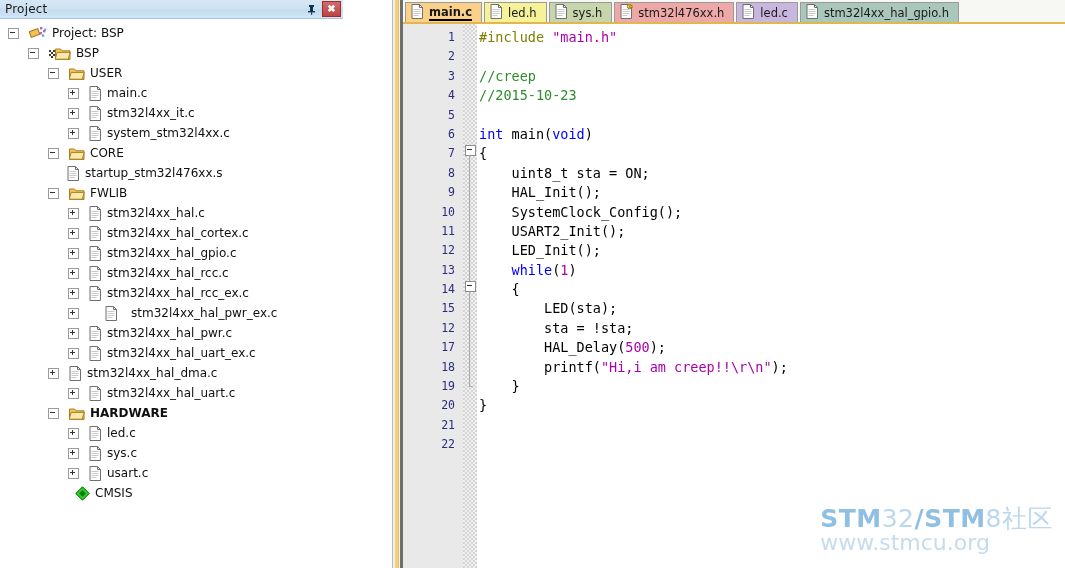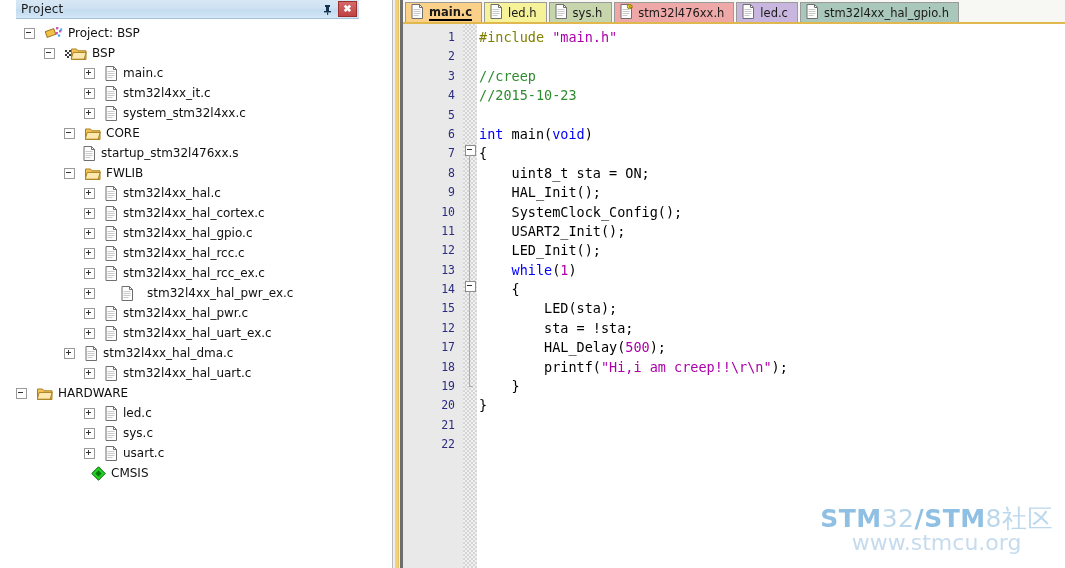--- a/index.html
+++ b/index.html
@@ -6,21 +6,21 @@
     margin: 0; padding: 0;
     width: 1065px; height: 568px;
     overflow: hidden;
     background: #ffffff;
     font-family: "Liberation Sans", sans-serif;
   }
   #root { position: relative; width: 1065px; height: 568px; }
 
   
   #project-pane {
-    position: absolute; left: 16px; top: 0;
+    position: absolute; left: 0; top: 0;
     width: 343px; height: 568px;
     background: #c4b5fd;
     box-sizing: border-box;
   }
   #project-header {
     position: relative;
     height: 18px;
     background: linear-gradient(to bottom, #d7e7f4 0%, #cfe2f2 45%, #c3dcef 55%, #d2e6f6 100%);
     border-bottom: 1px solid #a7c3d9;
     display: flex; align-items: center;
@@ -186,21 +186,21 @@
   .foldline {
     position: absolute; left: 66px; width: 1px; background: #a9a9a9;
   }
   .foldend {
     position: absolute; width: 4px; height: 1px; background: #a9a9a9; left: 66px;
   }
 
   
   #watermark {
     position: absolute; right: 12px; bottom: 14px;
-    text-align: center; user-select: none;
+    user-select: none;
   }
   #wm1 {
     font-family: "DejaVu Sans", sans-serif;
     font-size: 25px; letter-spacing: .5px; line-height: 1.05;
     white-space: nowrap;
   }
   #wm1 .b { color: #8fc0e3; font-weight: bold; }
   #wm1 .l { color: #bcd8ec; font-weight: normal; }
   #wm2 {
     font-family: "DejaVu Sans", sans-serif;
@@ -264,108 +264,119 @@
                 <rect x="2" y="5" width="2" height="2"></rect>
                 <rect x="0" y="7" width="2" height="2"></rect>
                 <rect x="2" y="9" width="2" height="2"></rect>
                 <rect x="4" y="3" width="2" height="2"></rect>
                 <rect x="4" y="7" width="2" height="2"></rect>
               </g>
             </svg>
           </span>
           <span class="tlabel">BSP</span>
         </div>
-        <div class="trow" style="padding-left: 68px;">
-          <span class="tog plus"></span>
-          <span class="dots"></span>
-          <span class="ico">
-            <svg width="13" height="15" viewBox="0 0 13 15">
-              <path d="M1 0.5 h7.5 L11.5 3.5 V14.5 H1 Z" fill="#fdfdfd" stroke="#6f6f6f" stroke-width="1"></path>
-              <path d="M8.5 0.5 V3.5 H11.5" fill="none" stroke="#6f6f6f" stroke-width="1"></path>
-              <g fill="#c9c9c9">
-                <rect x="2.5" y="5" width="7" height="1"></rect>
-                <rect x="2.5" y="7" width="7" height="1"></rect>
-                <rect x="2.5" y="9" width="7" height="1"></rect>
-                <rect x="2.5" y="11" width="5" height="1"></rect>
-              </g>
-            </svg>
-          </span>
-          <span class="tlabel">main.c</span>
-        </div>
-        <div class="trow" style="padding-left: 68px;">
-          <span class="tog plus"></span>
-          <span class="dots"></span>
-          <span class="ico">
-            <svg width="13" height="15" viewBox="0 0 13 15">
-              <path d="M1 0.5 h7.5 L11.5 3.5 V14.5 H1 Z" fill="#fdfdfd" stroke="#6f6f6f" stroke-width="1"></path>
-              <path d="M8.5 0.5 V3.5 H11.5" fill="none" stroke="#6f6f6f" stroke-width="1"></path>
-              <g fill="#c9c9c9">
-                <rect x="2.5" y="5" width="7" height="1"></rect>
-                <rect x="2.5" y="7" width="7" height="1"></rect>
-                <rect x="2.5" y="9" width="7" height="1"></rect>
-                <rect x="2.5" y="11" width="5" height="1"></rect>
-              </g>
-            </svg>
-          </span>
-          <span class="tlabel">stm32l4xx_it.c</span>
-        </div>
-        <div class="trow" style="padding-left: 68px;">
-          <span class="tog plus"></span>
-          <span class="dots"></span>
-          <span class="ico">
-            <svg width="13" height="15" viewBox="0 0 13 15">
-              <path d="M1 0.5 h7.5 L11.5 3.5 V14.5 H1 Z" fill="#fdfdfd" stroke="#6f6f6f" stroke-width="1"></path>
-              <path d="M8.5 0.5 V3.5 H11.5" fill="none" stroke="#6f6f6f" stroke-width="1"></path>
-              <g fill="#c9c9c9">
-                <rect x="2.5" y="5" width="7" height="1"></rect>
-                <rect x="2.5" y="7" width="7" height="1"></rect>
-                <rect x="2.5" y="9" width="7" height="1"></rect>
-                <rect x="2.5" y="11" width="5" height="1"></rect>
-              </g>
-            </svg>
-          </span>
-          <span class="tlabel">system_stm32l4xx.c</span>
-        </div>
         <div class="trow" style="padding-left: 48px;">
           <span class="tog"></span>
           <span class="dots"></span>
           <span class="ico">
             <svg width="16" height="13" viewBox="0 0 16 13">
               <path d="M0.5 2 h5 l1.5 1.8 h8 v8.7 h-14.5 Z" fill="#f6c459" stroke="#a8801f" stroke-width="1"></path>
               <path d="M2.2 5.4 h13 l-2 6.8 h-13 Z" fill="#fde9b0" stroke="#a8801f" stroke-width="1"></path>
             </svg>
           </span>
-          <span class="tlabel">CORE</span>
-        </div>
-        <div class="trow" style="padding-left: 48px;">
-          <span class="tog-spacer"></span>
-          <span class="dots"></span>
-          <span class="ico">
-            <svg width="13" height="15" viewBox="0 0 13 15">
-              <path d="M1 0.5 h7.5 L11.5 3.5 V14.5 H1 Z" fill="#fdfdfd" stroke="#6f6f6f" stroke-width="1"></path>
-              <path d="M8.5 0.5 V3.5 H11.5" fill="none" stroke="#6f6f6f" stroke-width="1"></path>
-              <g fill="#c9c9c9">
-                <rect x="2.5" y="5" width="7" height="1"></rect>
-                <rect x="2.5" y="7" width="7" height="1"></rect>
-                <rect x="2.5" y="9" width="7" height="1"></rect>
-                <rect x="2.5" y="11" width="5" height="1"></rect>
-              </g>
-            </svg>
-          </span>
-          <span class="tlabel">startup_stm32l476xx.s</span>
+          <span class="tlabel">USER</span>
+        </div>
+        <div class="trow" style="padding-left: 68px;">
+          <span class="tog plus"></span>
+          <span class="dots"></span>
+          <span class="ico">
+            <svg width="13" height="15" viewBox="0 0 13 15">
+              <path d="M1 0.5 h7.5 L11.5 3.5 V14.5 H1 Z" fill="#fdfdfd" stroke="#6f6f6f" stroke-width="1"></path>
+              <path d="M8.5 0.5 V3.5 H11.5" fill="none" stroke="#6f6f6f" stroke-width="1"></path>
+              <g fill="#c9c9c9">
+                <rect x="2.5" y="5" width="7" height="1"></rect>
+                <rect x="2.5" y="7" width="7" height="1"></rect>
+                <rect x="2.5" y="9" width="7" height="1"></rect>
+                <rect x="2.5" y="11" width="5" height="1"></rect>
+              </g>
+            </svg>
+          </span>
+          <span class="tlabel">main.c</span>
+        </div>
+        <div class="trow" style="padding-left: 68px;">
+          <span class="tog plus"></span>
+          <span class="dots"></span>
+          <span class="ico">
+            <svg width="13" height="15" viewBox="0 0 13 15">
+              <path d="M1 0.5 h7.5 L11.5 3.5 V14.5 H1 Z" fill="#fdfdfd" stroke="#6f6f6f" stroke-width="1"></path>
+              <path d="M8.5 0.5 V3.5 H11.5" fill="none" stroke="#6f6f6f" stroke-width="1"></path>
+              <g fill="#c9c9c9">
+                <rect x="2.5" y="5" width="7" height="1"></rect>
+                <rect x="2.5" y="7" width="7" height="1"></rect>
+                <rect x="2.5" y="9" width="7" height="1"></rect>
+                <rect x="2.5" y="11" width="5" height="1"></rect>
+              </g>
+            </svg>
+          </span>
+          <span class="tlabel">stm32l4xx_it.c</span>
+        </div>
+        <div class="trow" style="padding-left: 68px;">
+          <span class="tog plus"></span>
+          <span class="dots"></span>
+          <span class="ico">
+            <svg width="13" height="15" viewBox="0 0 13 15">
+              <path d="M1 0.5 h7.5 L11.5 3.5 V14.5 H1 Z" fill="#fdfdfd" stroke="#6f6f6f" stroke-width="1"></path>
+              <path d="M8.5 0.5 V3.5 H11.5" fill="none" stroke="#6f6f6f" stroke-width="1"></path>
+              <g fill="#c9c9c9">
+                <rect x="2.5" y="5" width="7" height="1"></rect>
+                <rect x="2.5" y="7" width="7" height="1"></rect>
+                <rect x="2.5" y="9" width="7" height="1"></rect>
+                <rect x="2.5" y="11" width="5" height="1"></rect>
+              </g>
+            </svg>
+          </span>
+          <span class="tlabel">system_stm32l4xx.c</span>
         </div>
         <div class="trow" style="padding-left: 48px;">
           <span class="tog"></span>
           <span class="dots"></span>
           <span class="ico">
             <svg width="16" height="13" viewBox="0 0 16 13">
               <path d="M0.5 2 h5 l1.5 1.8 h8 v8.7 h-14.5 Z" fill="#f6c459" stroke="#a8801f" stroke-width="1"></path>
               <path d="M2.2 5.4 h13 l-2 6.8 h-13 Z" fill="#fde9b0" stroke="#a8801f" stroke-width="1"></path>
             </svg>
           </span>
+          <span class="tlabel">CORE</span>
+        </div>
+        <div class="trow" style="padding-left: 48px;">
+          <span class="tog-spacer"></span>
+          <span class="dots"></span>
+          <span class="ico">
+            <svg width="13" height="15" viewBox="0 0 13 15">
+              <path d="M1 0.5 h7.5 L11.5 3.5 V14.5 H1 Z" fill="#fdfdfd" stroke="#6f6f6f" stroke-width="1"></path>
+              <path d="M8.5 0.5 V3.5 H11.5" fill="none" stroke="#6f6f6f" stroke-width="1"></path>
+              <g fill="#c9c9c9">
+                <rect x="2.5" y="5" width="7" height="1"></rect>
+                <rect x="2.5" y="7" width="7" height="1"></rect>
+                <rect x="2.5" y="9" width="7" height="1"></rect>
+                <rect x="2.5" y="11" width="5" height="1"></rect>
+              </g>
+            </svg>
+          </span>
+          <span class="tlabel">startup_stm32l476xx.s</span>
+        </div>
+        <div class="trow" style="padding-left: 48px;">
+          <span class="tog"></span>
+          <span class="dots"></span>
+          <span class="ico">
+            <svg width="16" height="13" viewBox="0 0 16 13">
+              <path d="M0.5 2 h5 l1.5 1.8 h8 v8.7 h-14.5 Z" fill="#f6c459" stroke="#a8801f" stroke-width="1"></path>
+              <path d="M2.2 5.4 h13 l-2 6.8 h-13 Z" fill="#fde9b0" stroke="#a8801f" stroke-width="1"></path>
+            </svg>
+          </span>
           <span class="tlabel">FWLIB</span>
         </div>
         <div class="trow" style="padding-left: 68px;">
           <span class="tog plus"></span>
           <span class="dots"></span>
           <span class="ico">
             <svg width="13" height="15" viewBox="0 0 13 15">
               <path d="M1 0.5 h7.5 L11.5 3.5 V14.5 H1 Z" fill="#fdfdfd" stroke="#6f6f6f" stroke-width="1"></path>
               <path d="M8.5 0.5 V3.5 H11.5" fill="none" stroke="#6f6f6f" stroke-width="1"></path>
               <g fill="#c9c9c9">
@@ -524,21 +535,21 @@
               <g fill="#c9c9c9">
                 <rect x="2.5" y="5" width="7" height="1"></rect>
                 <rect x="2.5" y="7" width="7" height="1"></rect>
                 <rect x="2.5" y="9" width="7" height="1"></rect>
                 <rect x="2.5" y="11" width="5" height="1"></rect>
               </g>
             </svg>
           </span>
           <span class="tlabel">stm32l4xx_hal_uart.c</span>
         </div>
-        <div class="trow" style="">
+        <div class="trow" style="padding-left: 48px; font-weight: bold;">
           <span class="tog"></span>
           <span class="dots"></span>
           <span class="ico">
             <svg width="16" height="13" viewBox="0 0 16 13">
               <path d="M0.5 2 h5 l1.5 1.8 h8 v8.7 h-14.5 Z" fill="#f6c459" stroke="#a8801f" stroke-width="1"></path>
               <path d="M2.2 5.4 h13 l-2 6.8 h-13 Z" fill="#fde9b0" stroke="#a8801f" stroke-width="1"></path>
             </svg>
           </span>
           <span class="tlabel">HARDWARE</span>
         </div>

